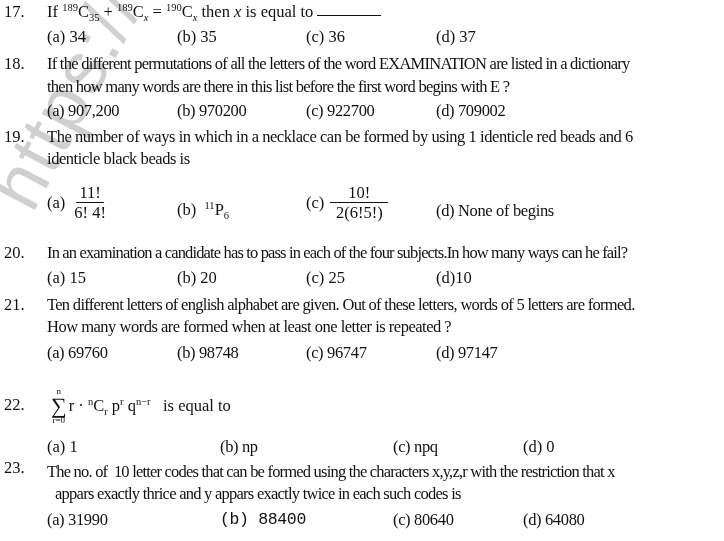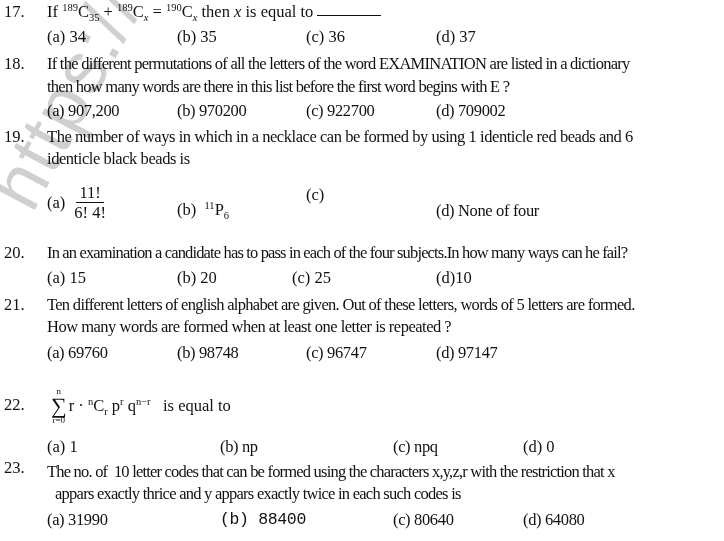--- a/index.html
+++ b/index.html
@@ -136,32 +136,35 @@
             <span class="num">11!</span>
             <span class="den">6! 4!</span>
           </span>
       </span>
 
       <span class="opt" style="left:177px; top:200px;">
         <span>(b)</span>&nbsp;&nbsp;<sup>11</sup><span>P</span><sub>6</sub>
       </span>
 
       <span class="opt" style="left:306px; top:184px;">
-        <span style="vertical-align:middle;">(c)</span>
-      </span>
-
-      <span class="opt condensed" style="left:436px; top:201px;">(d) None of four</span>
+        <span style="vertical-align:middle;">(c)</span><span class="frac">
+            <span class="num" style="padding:0 18px 1px 18px;">10!</span>
+            <span class="den">2(6!5!)</span>
+          </span>
+      </span>
+
+      <span class="opt condensed" style="left:436px; top:201px;">(d) None of begins</span>
     </div>
 
     <div>
       <span class="qnum" style="top:243px;">20.</span>
       <span class="line condensed" style="left:47px; top:243px; letter-spacing:-0.85px;">In an examination a candidate has to pass in each of the four subjects.In how many ways can he fail?</span>
       <span class="opt" style="left:47px; top:268px;">(a) 15</span>
       <span class="opt" style="left:177px; top:268px;">(b) 20</span>
-      <span class="opt" style="left:292px; top:268px;">(c) 25</span>
+      <span class="opt" style="left:306px; top:268px;">(c) 25</span>
       <span class="opt" style="left:436px; top:268px;">(d)10</span>
     </div>
 
     <div>
       <span class="qnum" style="top:295px;">21.</span>
       <span class="line condensed" style="left:47px; top:295px; letter-spacing:-0.7px;">Ten different letters of english alphabet are given. Out of these letters, words of 5 letters are formed.</span>
       <span class="line condensed" style="left:47px; top:317px; letter-spacing:-0.5px;">How many words are formed when at least one letter is repeated ?</span>
       <span class="opt condensed" style="left:47px; top:343px;">(a) 69760</span>
       <span class="opt condensed" style="left:177px; top:343px;">(b) 98748</span>
       <span class="opt condensed" style="left:306px; top:343px;">(c) 96747</span>

